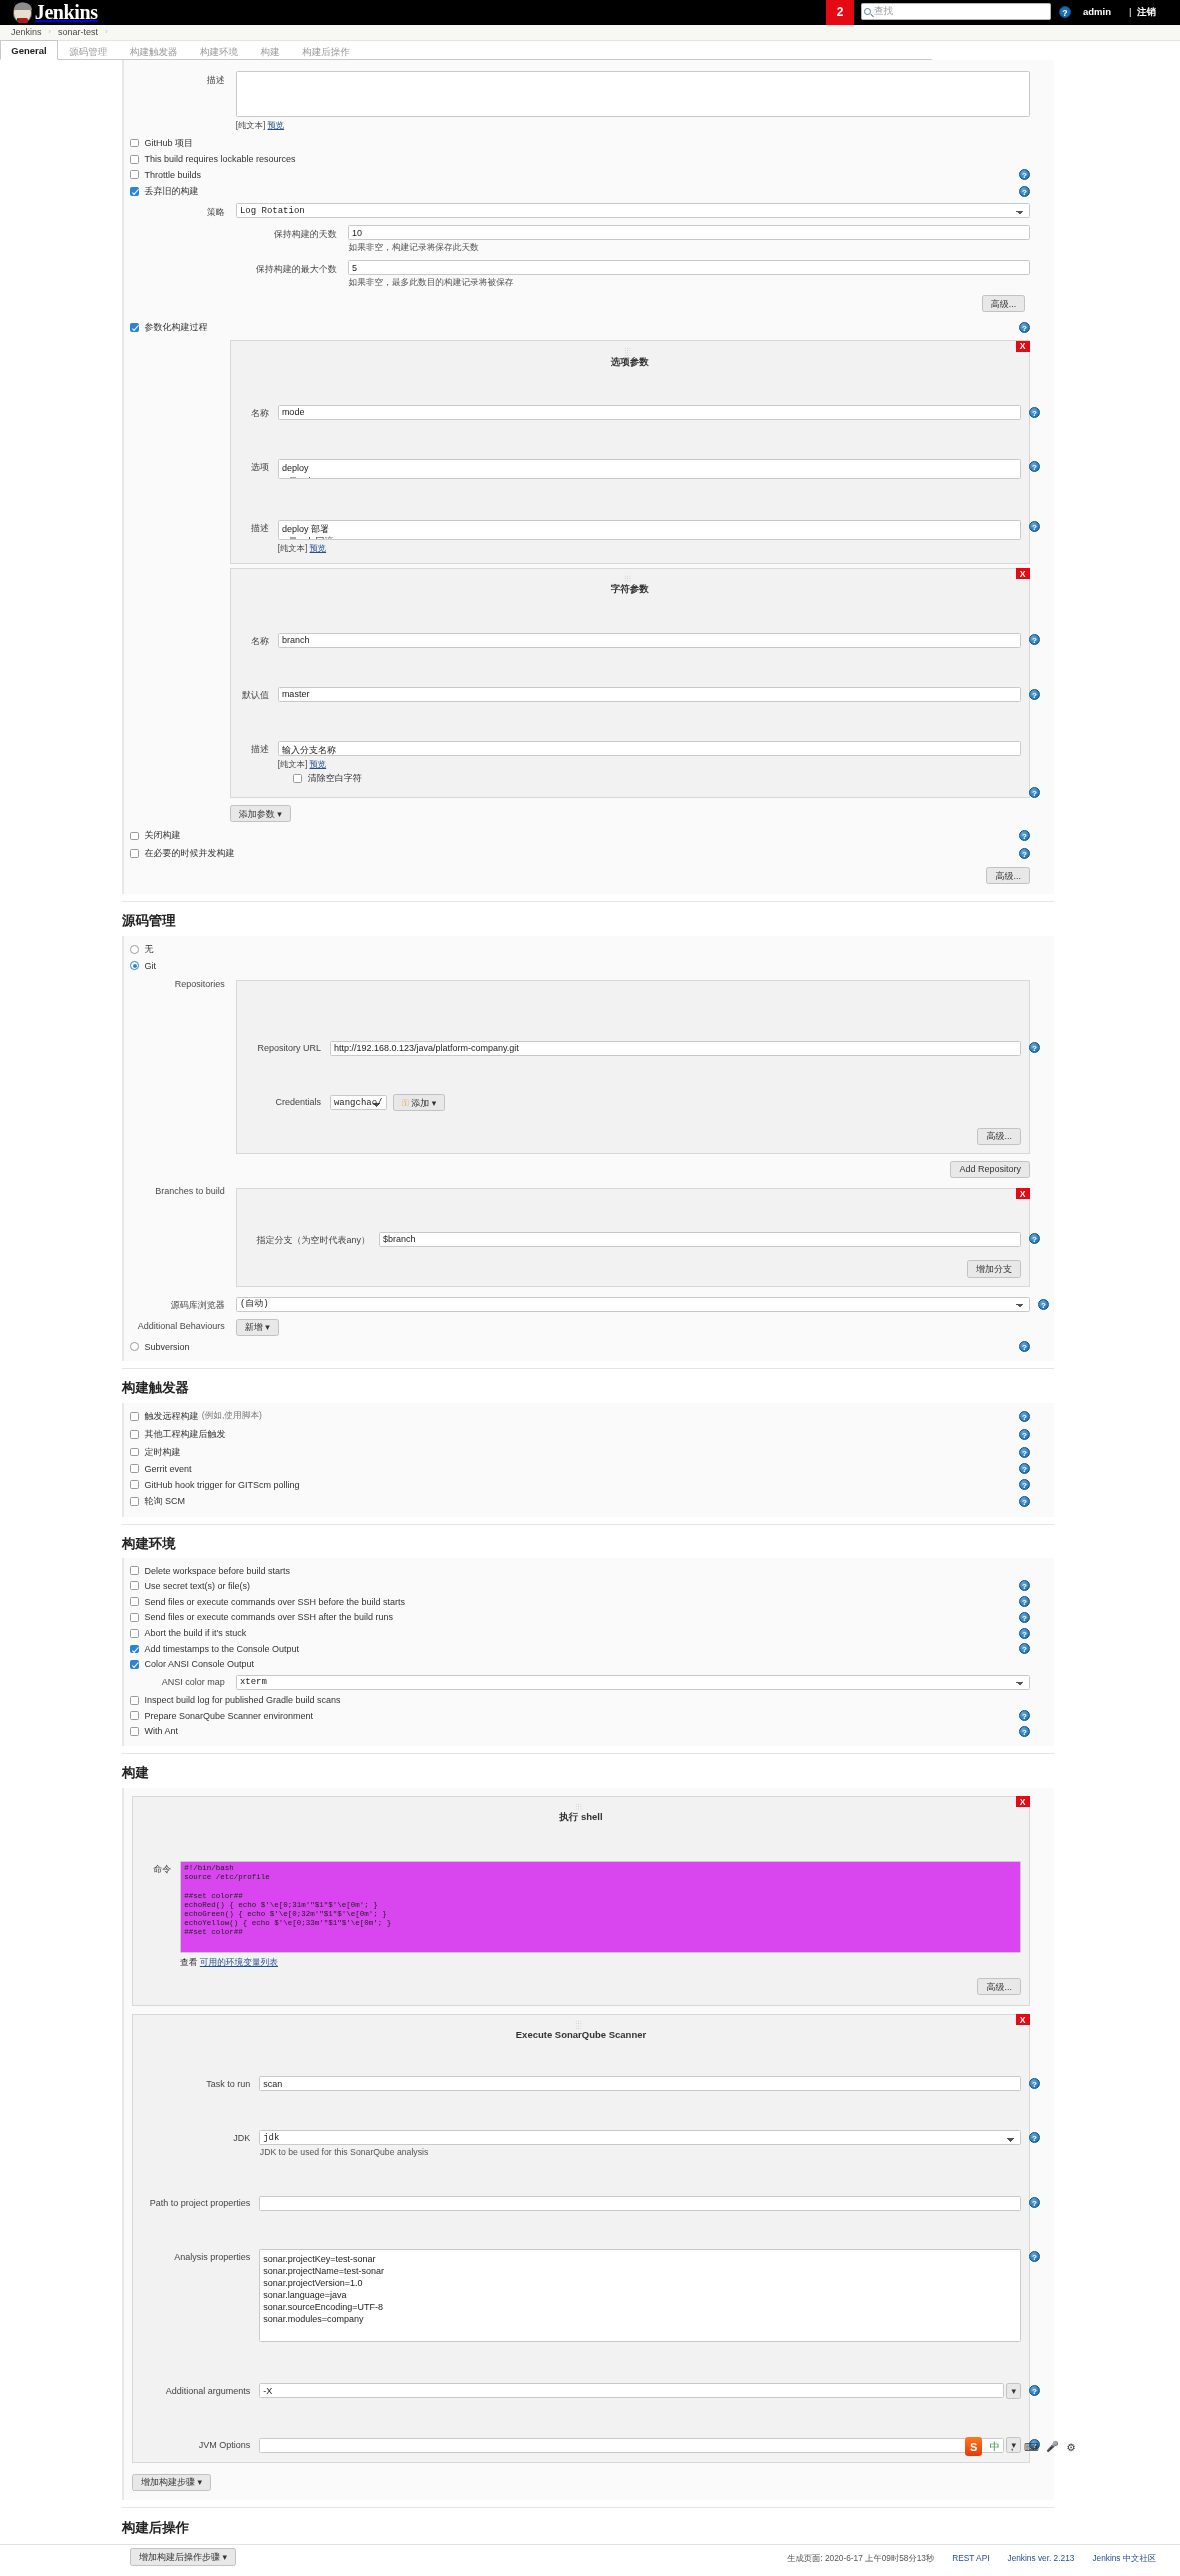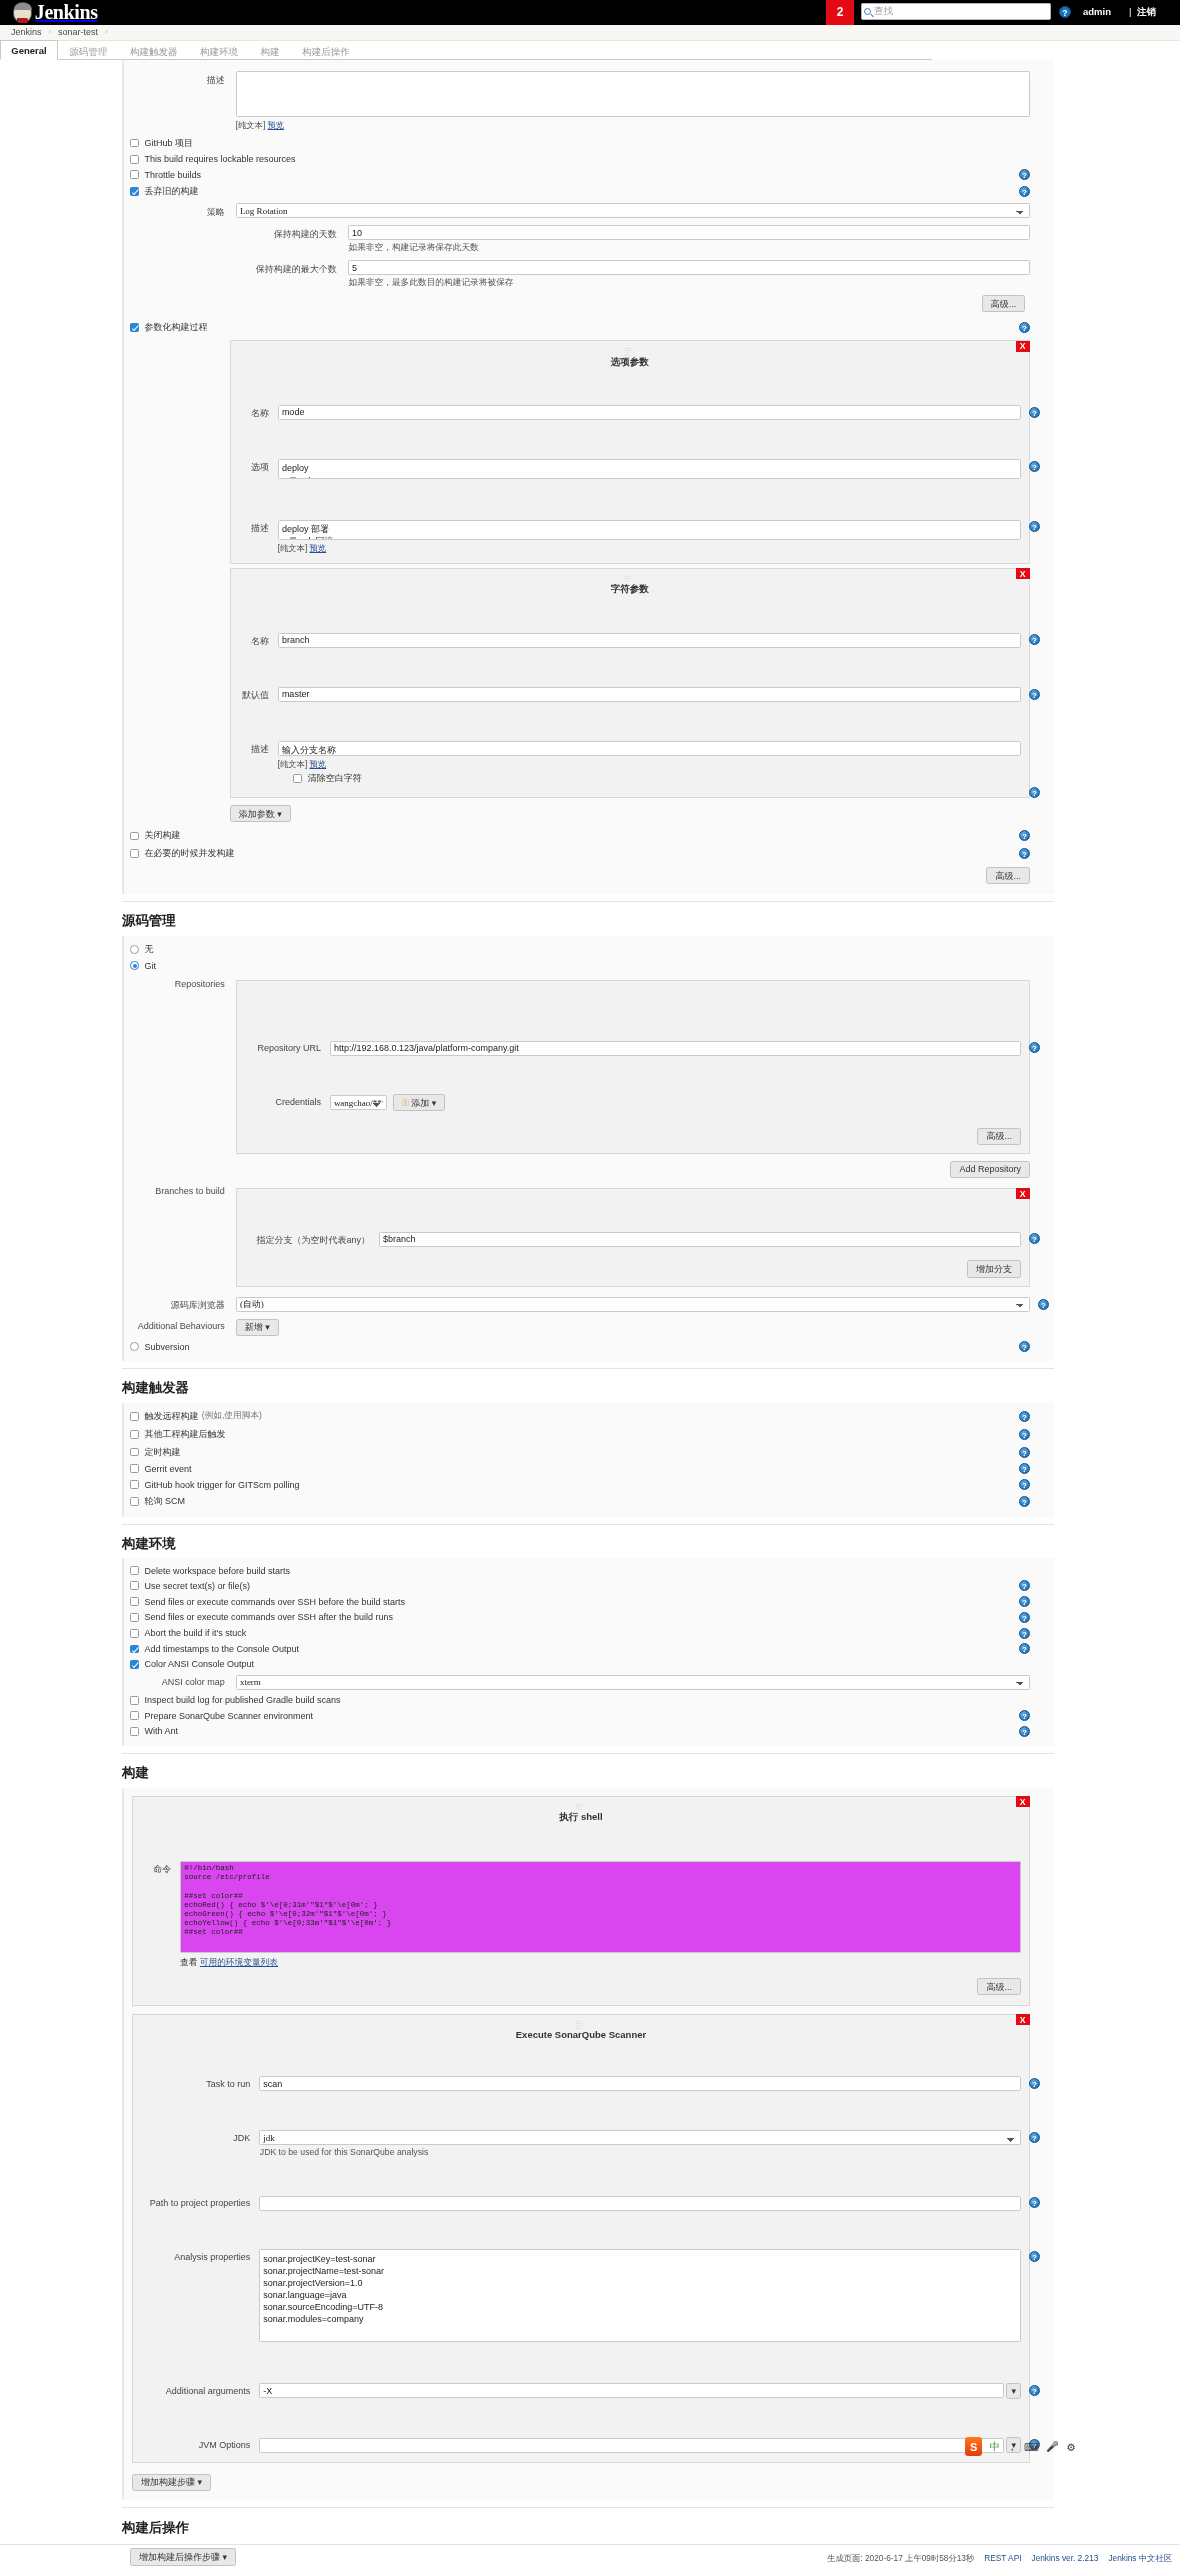--- a/index.html
+++ b/index.html
@@ -109,21 +109,21 @@
     font-size:9px; padding:2.4px 3.2px; color:#222; border-radius:1.6px;
     resize:none; font-family:"Liberation Sans",sans-serif; line-height:1.35;
   }
   .sel{
     width:100%; height:15px; border:0.8px solid #c9c9c9; background:#fff;
     font-size:9px; padding:0.8px 3.2px; border-radius:1.6px; color:#222;
     appearance:none; -webkit-appearance:none;
     background-image:linear-gradient(45deg,transparent 50%,#555 50%),linear-gradient(135deg,#555 50%,transparent 50%);
     background-position:calc(100% - 8.7px) 6.3px, calc(100% - 4.7px) 6.3px;
     background-size:4px 4px,4px 4px; background-repeat:no-repeat;
-    font-family:Liberation Serif, serif;
+    font-family:Liberation Mono, monospace;
   }
   .hint{ font-size:8.7px; color:#555; padding:1.6px 0 0 0.8px; }
   .ptext{ font-size:8.3px; color:#444; padding-top:0.8px; }
   .ptext a{ color:#24508f; }
 
   .ck{ display:flex; align-items:center; padding:2.4px 0 2.4px 1.6px; }
   .box{
     width:8.7px;height:8.7px;border:0.8px solid #9a9a9a;background:#fff;
     border-radius:1.6px; margin-right:5.5px; flex:none; position:relative;
   }
@@ -209,21 +209,21 @@
     content:"S"; position:absolute; inset:0; color:#fff; font-weight:bold;
     font-size:11px; display:flex; align-items:center; justify-content:center;
   }
   #ime .gl{ font-size:10.3px; color:#333; }
 
   
   #footer{
     position:absolute; left:0; top:2544px; width:1181px; height:32px;
     border-top:0.8px solid #e2e2e2; font-size:8.3px; color:#555;
   }
-  #footer .fr{ position:absolute; right:9px; top:8px; display:flex; gap:10px; }
+  #footer .fr{ position:absolute; right:25px; top:8px; display:flex; gap:18px; }
   #footer a{ color:#24508f; text-decoration:none; }
 
   .savebar{ margin-left:122px; width:932px; padding:12.6px 0 0 1.6px; }
 </style>
 </head>
 <body>
 
 <div id="topbar">
   <a class="jlogo" href="#">
     <span class="jhead">

